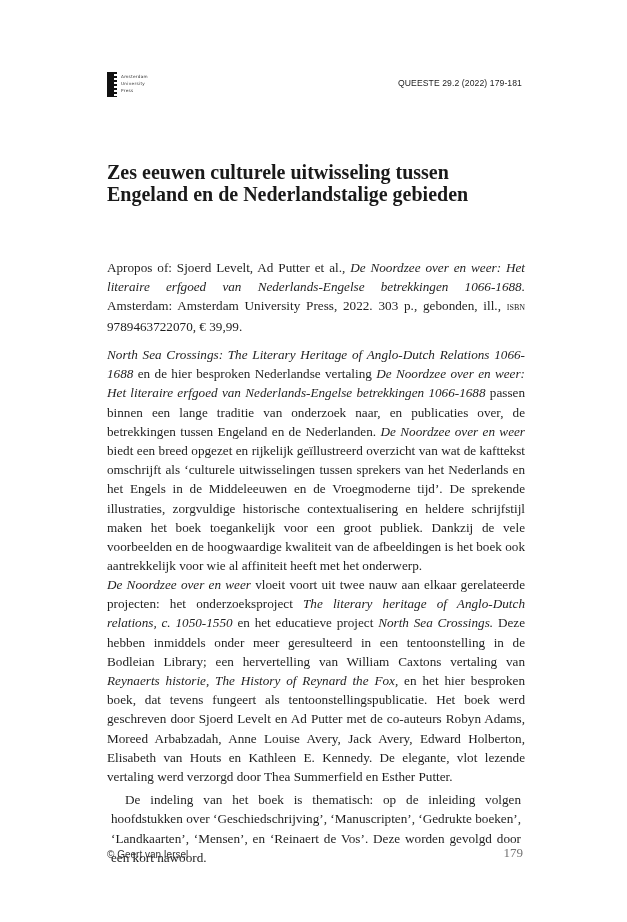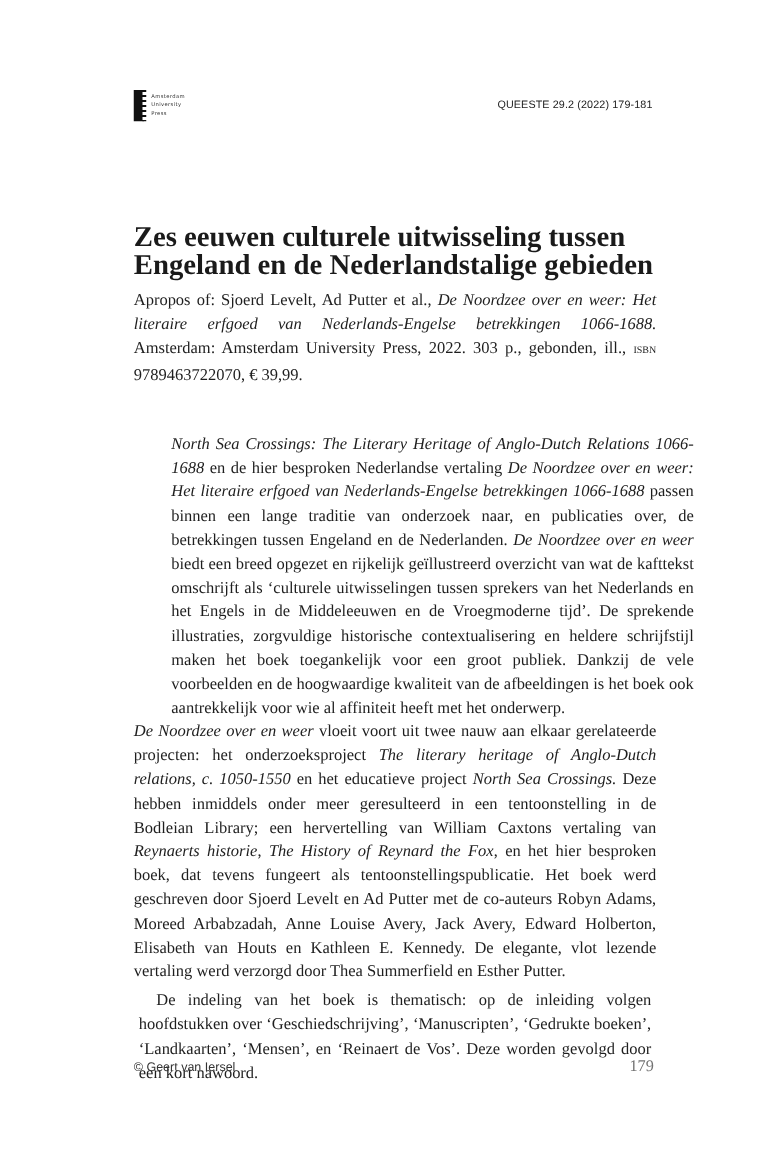--- a/index.html
+++ b/index.html
@@ -60,46 +60,46 @@
       font-size: 8.6px;
       line-height: 12px;
       color: #222;
       letter-spacing: 0.1px;
     }
     .header-meta .doi { font-style: italic; }
 
     .title {
       position: absolute;
       left: 107px;
-      top: 179px;
+      top: 161px;
       width: 420px;
       font-family: "Liberation Serif", "DejaVu Serif", serif;
       font-weight: bold;
-      font-size: 23px;
+      font-size: 20px;
       line-height: 22px;
       margin: 0;
       color: #1a1a1a;
     }
 
     .body-text {
       position: absolute;
       left: 107px;
       width: 418px;
       font-size: 13.2px;
       line-height: 19.2px;
       text-align: justify;
       margin: 0;
       color: #1e1e1e;
     }
     .body-text i { font-style: italic; }
     .sc { font-variant: small-caps; font-size: 11px; }
     .indent { text-indent: 14px; }
 
-    #apropos { top: 230px; }
-    #para1 { top: 345px; margin-left: 30px; }
+    #apropos { top: 258px; }
+    #para1 { top: 345px; }
     #para2 { top: 575px; }
 
     .footer-left {
       position: absolute;
       left: 107px;
       top: 849px;
       font-family: "Liberation Sans", "DejaVu Sans", sans-serif;
       font-size: 10px;
       color: #333;
     }

